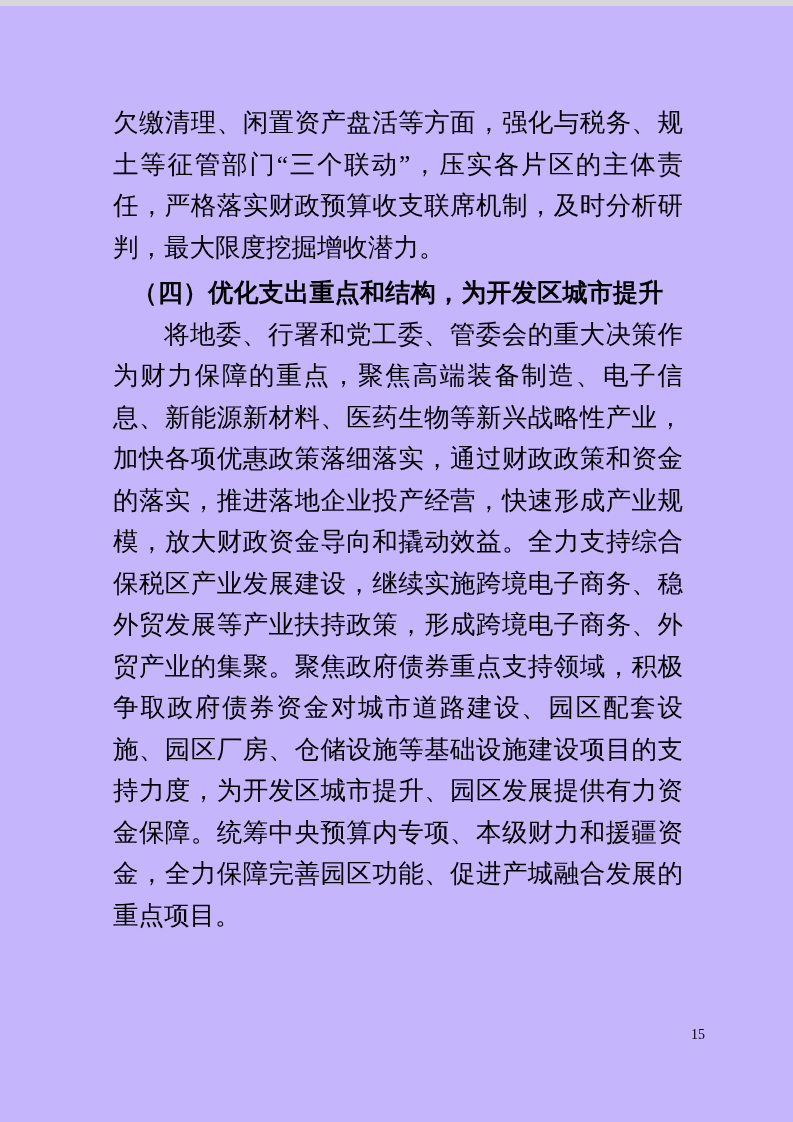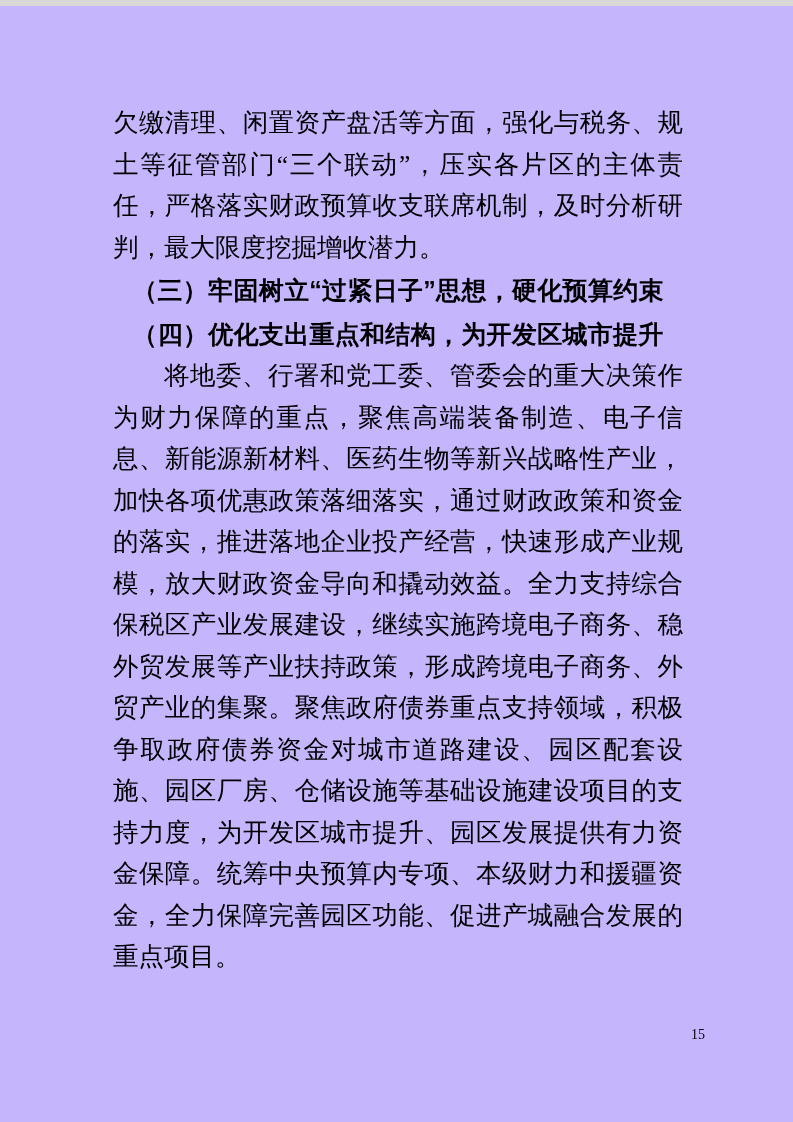--- a/index.html
+++ b/index.html
@@ -61,21 +61,20 @@
 </head>
 <body>
 
 <div class="page">
   <div class="content">
 
     <p class="para">欠缴清理、闲置资产盘活等方面，强化与税务、规土等征管部门“三个联动”，压实各片区的主体责任，严格落实财政预算收支联席机制，及时分析研判，最大限度挖掘增收潜力。</p>
 
     <div class="gap-sm"></div>
 
-    <h2 class="heading">（三）牢固树立“过紧日子”思想，硬化预算约束</h2>
 
 
     <div class="gap-sm"></div>
 
     <h2 class="heading">（四）优化支出重点和结构，为开发区城市提升</h2>
 
     <p class="para indent">将地委、行署和党工委、管委会的重大决策作为财力保障的重点，聚焦高端装备制造、电子信息、新能源新材料、医药生物等新兴战略性产业，加快各项优惠政策落细落实，通过财政政策和资金的落实，推进落地企业投产经营，快速形成产业规模，放大财政资金导向和撬动效益。全力支持综合保税区产业发展建设，继续实施跨境电子商务、稳外贸发展等产业扶持政策，形成跨境电子商务、外贸产业的集聚。聚焦政府债券重点支持领域，积极争取政府债券资金对城市道路建设、园区配套设施、园区厂房、仓储设施等基础设施建设项目的支持力度，为开发区城市提升、园区发展提供有力资金保障。统筹中央预算内专项、本级财力和援疆资金，全力保障完善园区功能、促进产城融合发展的重点项目。</p>
 
   </div>
 

